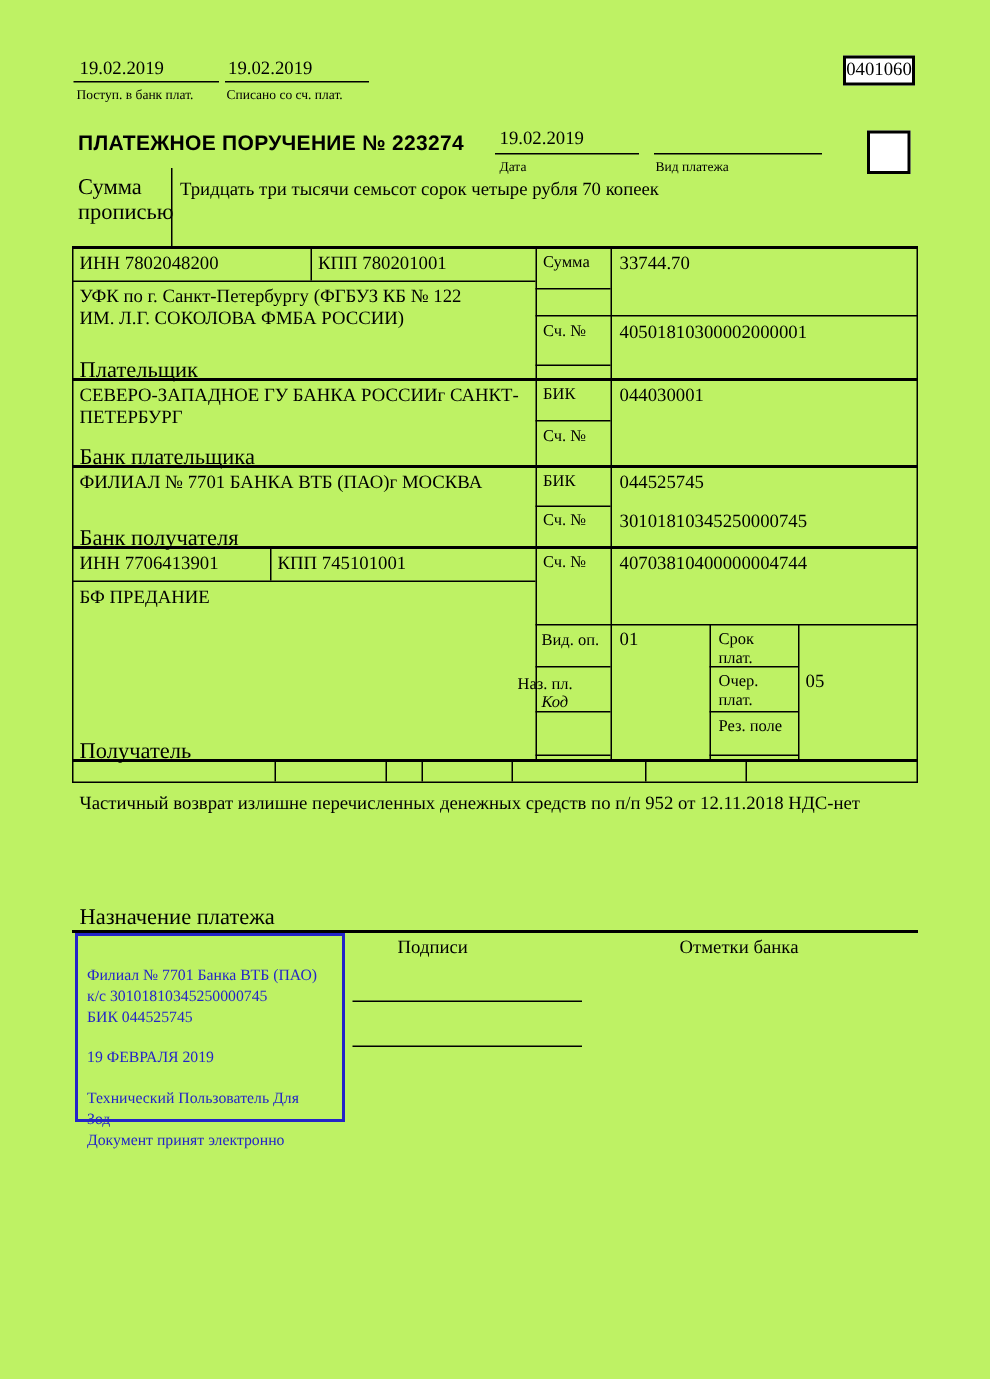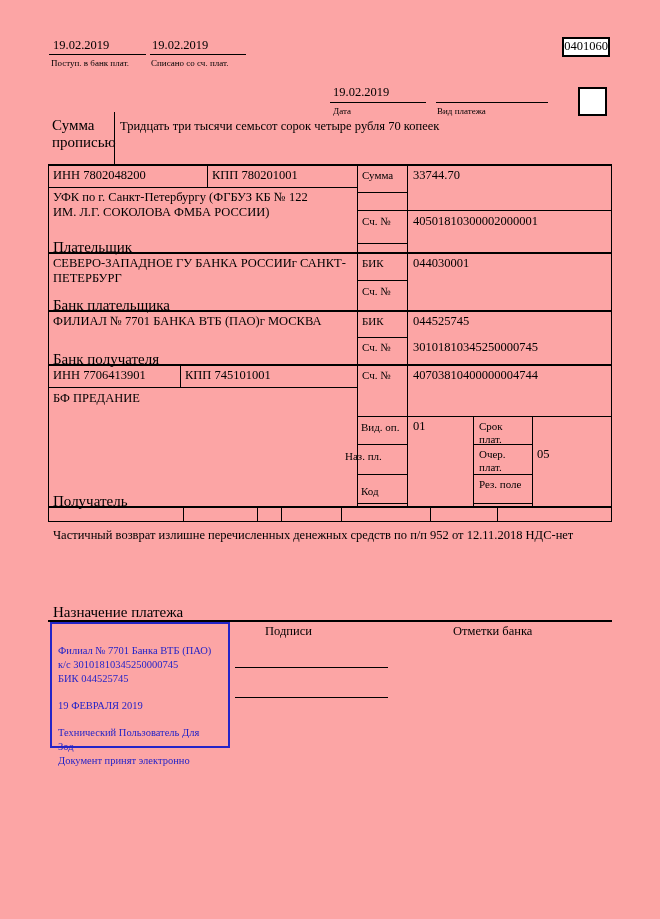--- a/index.html
+++ b/index.html
@@ -1,16 +1,16 @@
 <!DOCTYPE html>
 <html><head>
 <meta charset="utf-8">
 <style>
   html,body{margin:0;padding:0;background:#f2f2f2;}
-  .page{position:relative;width:660px;height:919px;background:#fca5a5;
+  .page{position:relative;width:660px;height:919px;background:#bef264;
         font-family:"Liberation Serif",serif;color:#000;overflow:hidden;}
   .t{position:absolute;font-size:12.5px;line-height:1.16;white-space:nowrap;}
   .wrap{white-space:normal;}
   .lbl{font-size:15px;}
   .tiny{font-size:9px;}
   .cell-lbl{font-size:11px;}
   .title{font-family:"Liberation Sans",sans-serif;font-weight:bold;font-size:14px;letter-spacing:.2px;}
   .lh{position:absolute;height:1px;background:#000;}
   .lv{position:absolute;width:1px;background:#000;}
   .thick{height:2px;}
@@ -29,20 +29,21 @@
   <div class="t tiny" style="left:51px;top:58px;">Поступ. в банк плат.</div>
 
   <div class="t" style="left:152px;top:38px;">19.02.2019</div>
   <i class="lh" style="left:150px;top:54px;width:96px;"></i>
   <div class="t tiny" style="left:151px;top:58px;">Списано со сч. плат.</div>
 
   <div class="box code" style="left:562px;top:37px;width:48px;height:20px;">
     <span>0401060</span>
   </div>
 
+  <div class="t title" style="left:52px;top:87px;">ПЛАТЕЖНОЕ ПОРУЧЕНИЕ № 223274</div>
 
   <div class="t" style="left:333px;top:85px;">19.02.2019</div>
   <i class="lh" style="left:330px;top:102px;width:96px;"></i>
   <div class="t tiny" style="left:333px;top:106px;">Дата</div>
 
   <i class="lh" style="left:436px;top:102px;width:112px;"></i>
   <div class="t tiny" style="left:437px;top:106px;">Вид платежа</div>
 
   <div class="box" style="left:578px;top:87px;width:29px;height:29px;"></div>
 
@@ -123,21 +124,21 @@
   <div class="t" style="left:413px;top:368px;">40703810400000004744</div>
 
   <div class="t cell-lbl" style="left:361px;top:421px;">Вид. оп.</div>
   <div class="t" style="left:413px;top:419px;">01</div>
   <div class="t cell-lbl wrap" style="left:479px;top:420px;width:44px;">Срок плат.</div>
 
   <div class="t cell-lbl" style="left:345px;top:450px;">Наз. пл.</div>
   <div class="t cell-lbl wrap" style="left:479px;top:448px;width:44px;">Очер. плат.</div>
   <div class="t" style="left:537px;top:447px;">05</div>
 
-  <div class="t cell-lbl" style="left:361px;top:485px;">Код</div>
+  <div class="t cell-lbl" style="left:361px;top:462px;font-style:italic;">Код</div>
   <div class="t cell-lbl" style="left:479px;top:478px;">Рез. поле</div>
 
   <div class="t" style="left:53px;top:528px;">Частичный возврат излишне перечисленных денежных средств по п/п 952 от 12.11.2018 НДС-нет</div>
   <div class="t lbl" style="left:53px;top:604px;">Назначение платежа</div>
   <i class="lh" style="left:48px;top:620px;width:564px;height:2px;"></i>
 
   <div class="t" style="left:265px;top:624px;">Подписи</div>
   <div class="t" style="left:453px;top:624px;">Отметки банка</div>
 
   <i class="lh" style="left:235px;top:667px;width:153px;"></i>

